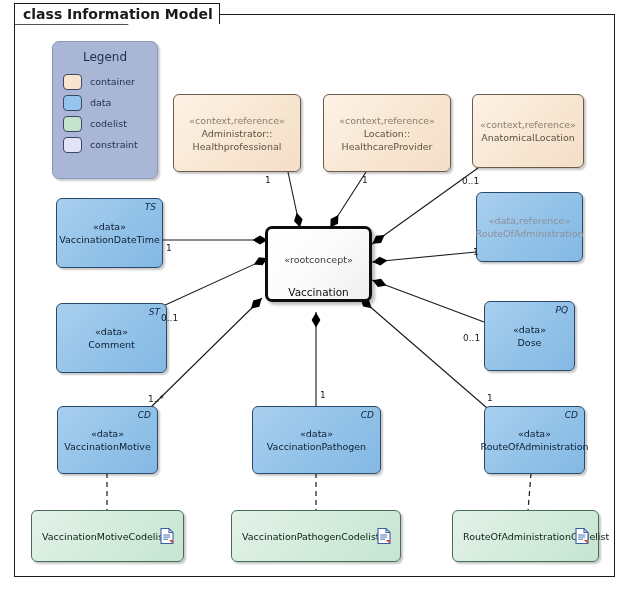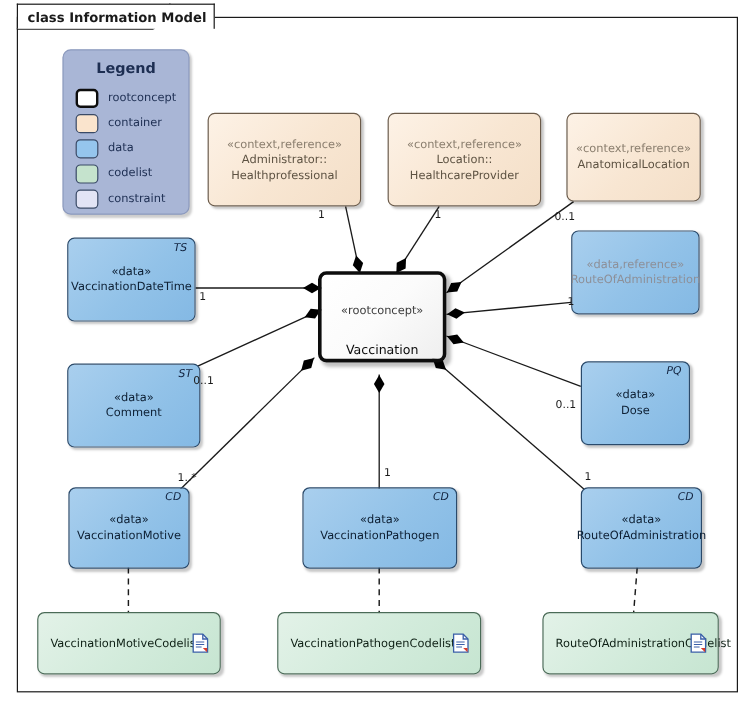--- a/index.html
+++ b/index.html
@@ -24,21 +24,21 @@
   .frame-tab{
     position:absolute;
     left:14px;top:3px;
     height:21px;
     box-sizing:border-box;
     border:1.5px solid #1a1a1a;
     border-bottom:none;
     background:#ffffff;
     display:flex;align-items:center;
     padding:0 6px 0 8px;
-    font-size:11px;font-weight:bold;color:#1a1a1a;
+    font-size:14px;font-weight:bold;color:#1a1a1a;
     white-space:nowrap;
     z-index:6;
   }
   .frame-tab-skew{
     position:absolute;
     left:0;top:0;
     width:100%;height:100%;
     z-index:5;
     pointer-events:none;
   }
@@ -131,21 +131,21 @@
     left:52px;top:41px;
     width:104px;height:136px;
     background:#a9b6d6;
     border:1px solid #8b99bd;
     border-radius:7px;
     box-shadow:2px 2px 2px rgba(0,0,0,0.2);
     z-index:3;
   }
   .legend-title{
     text-align:center;
-    font-size:12px;font-weight:bold;
+    font-size:12px;font-weight:normal;
     color:#1d2e52;
     margin-top:8px;
   }
   .legend-rows{margin-top:7px;}
   .legend-row{
     display:flex;align-items:center;
     height:21px;
     padding-left:10px;
   }
   .sw{
@@ -229,24 +229,20 @@
   <div class="mlabel" style="left:463px;top:333px;">0..1</div>
   <div class="mlabel" style="left:487px;top:393px;">1</div>
   <div class="mlabel" style="left:166px;top:243px;">1</div>
   <div class="mlabel" style="left:161px;top:313px;">0..1</div>
   <div class="mlabel" style="left:148px;top:394px;">1..*</div>
   <div class="mlabel" style="left:320px;top:390px;">1</div>
 
   <div class="legend">
     <div class="legend-title">Legend</div>
     <div class="legend-rows">
-      <div class="legend-row">
-        <span class="sw sw-root"></span>
-        <span class="legend-label">rootconcept</span>
-      </div>
       <div class="legend-row">
         <span class="sw" style="background:#fae4cd;"></span>
         <span class="legend-label">container</span>
       </div>
       <div class="legend-row">
         <span class="sw" style="background:#95c5ed;"></span>
         <span class="legend-label">data</span>
       </div>
       <div class="legend-row">
         <span class="sw" style="background:#c5e3cd;"></span>

